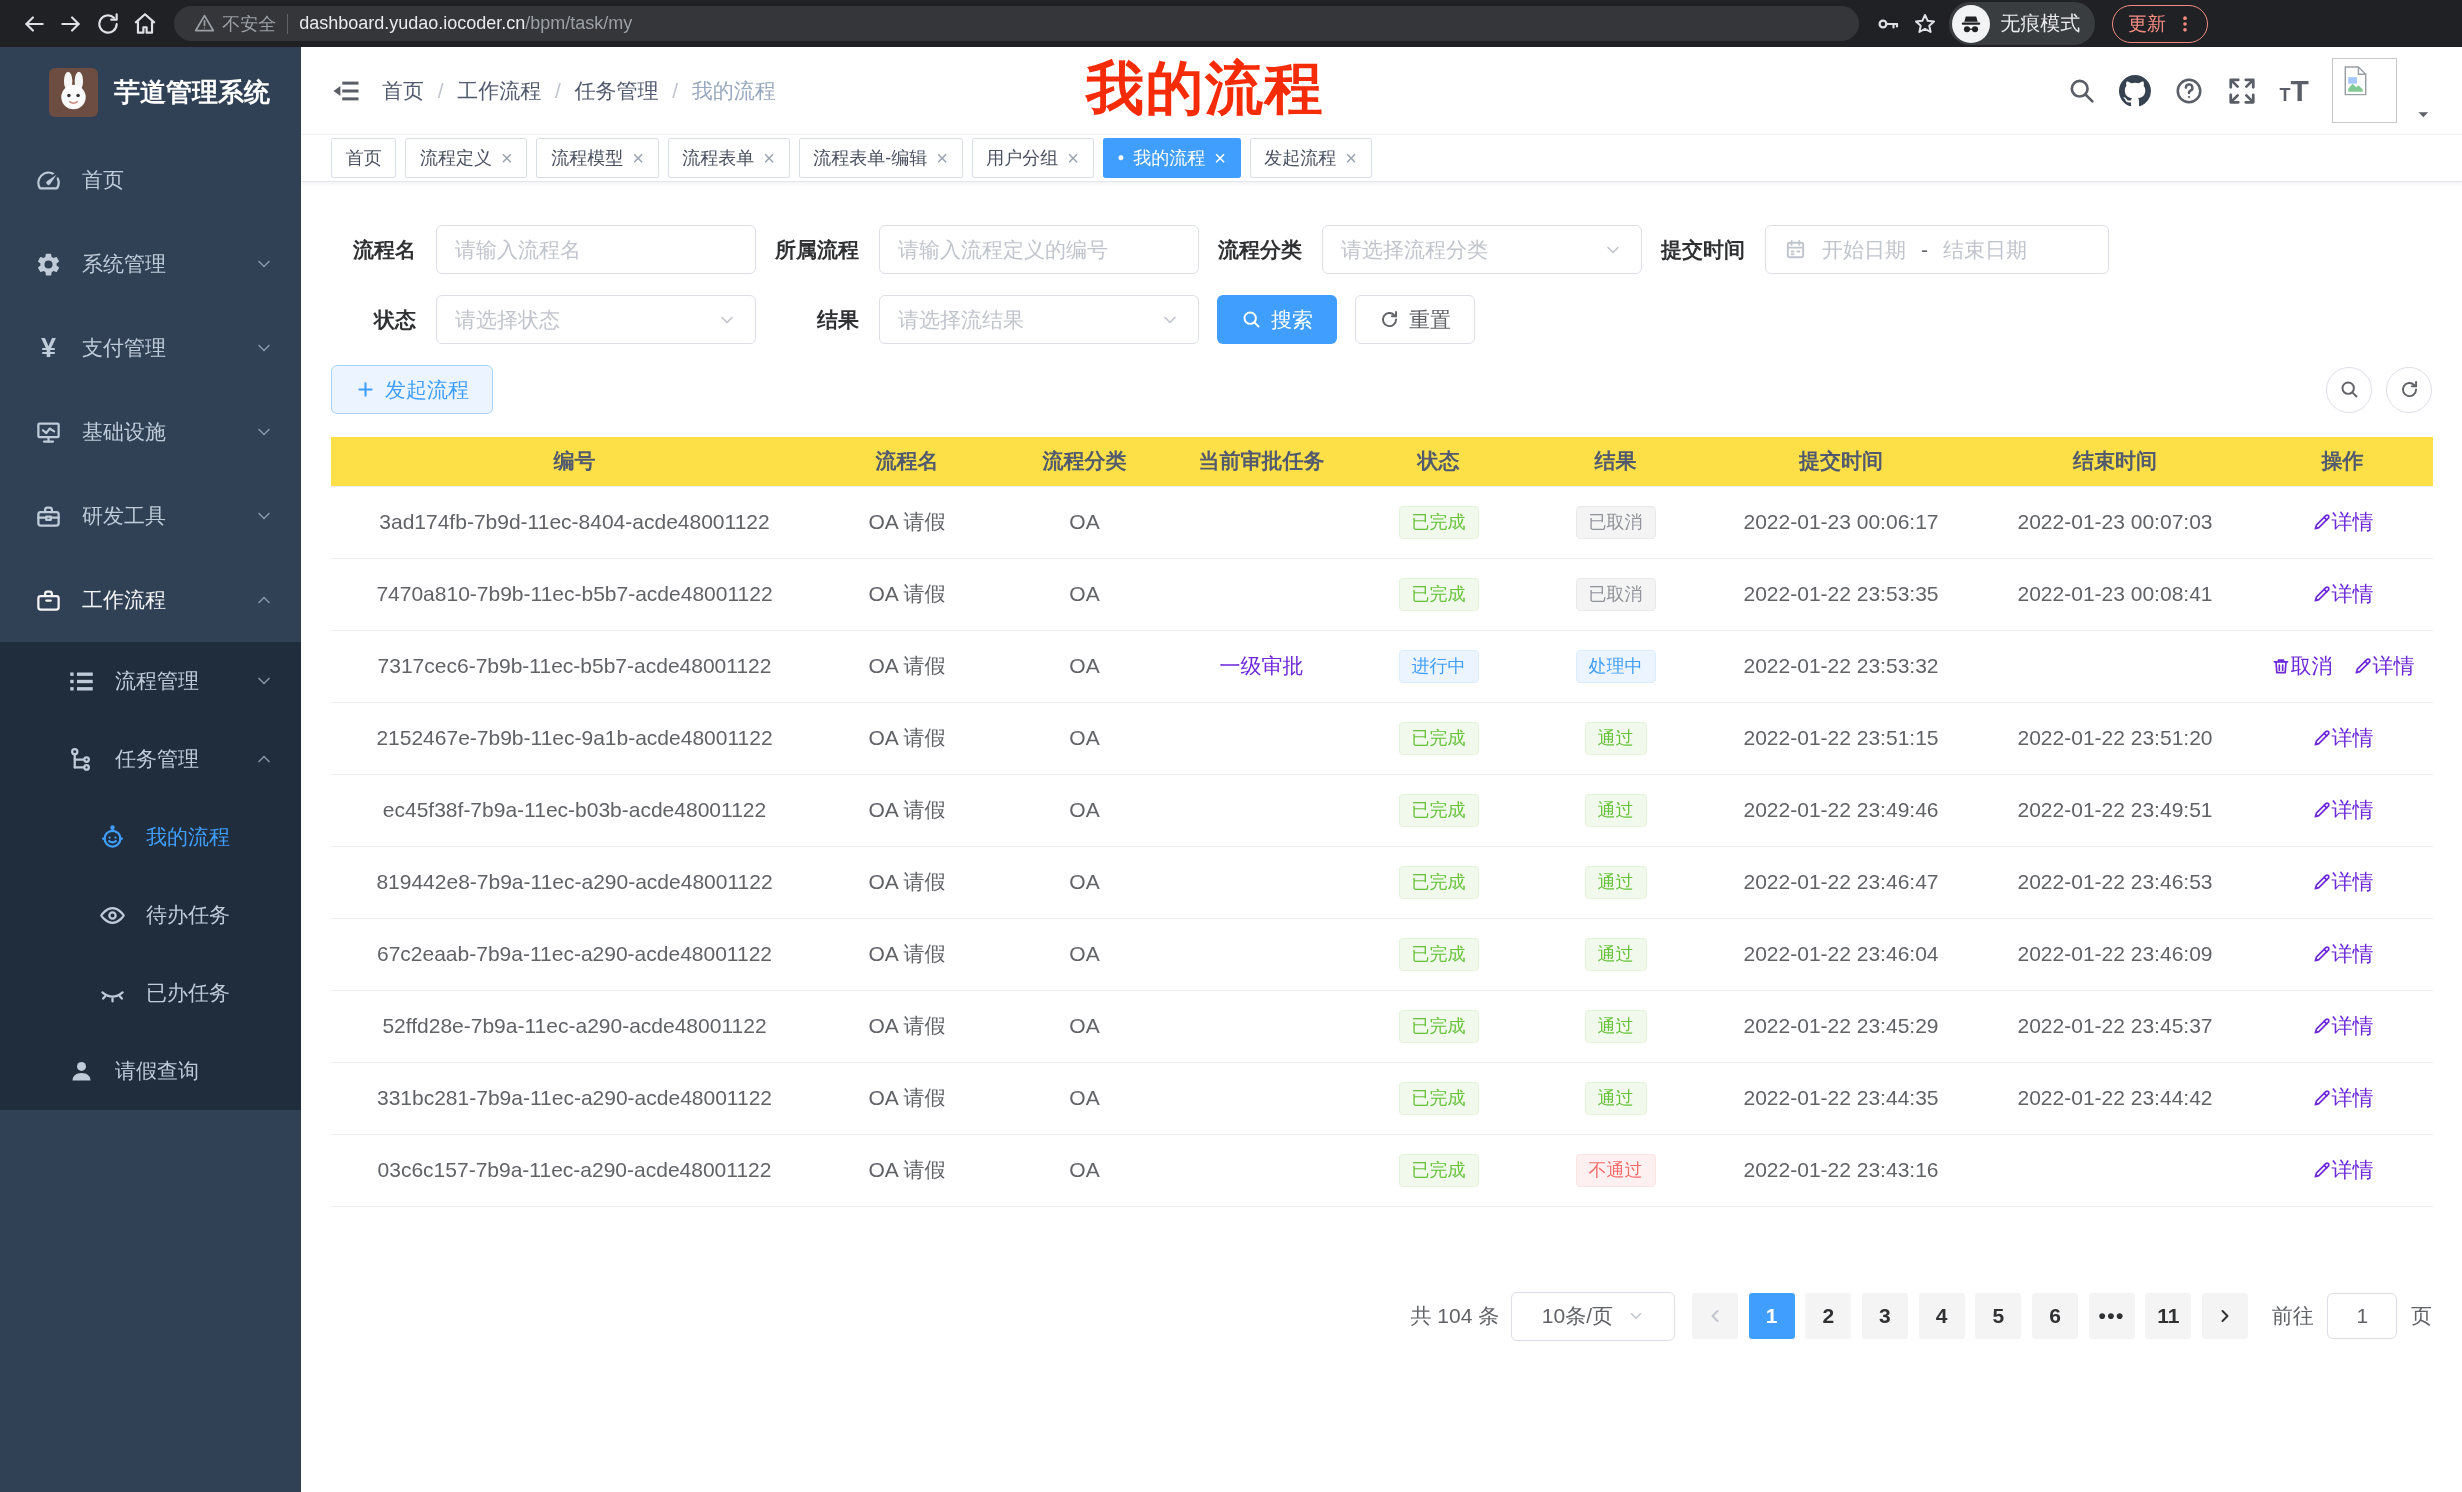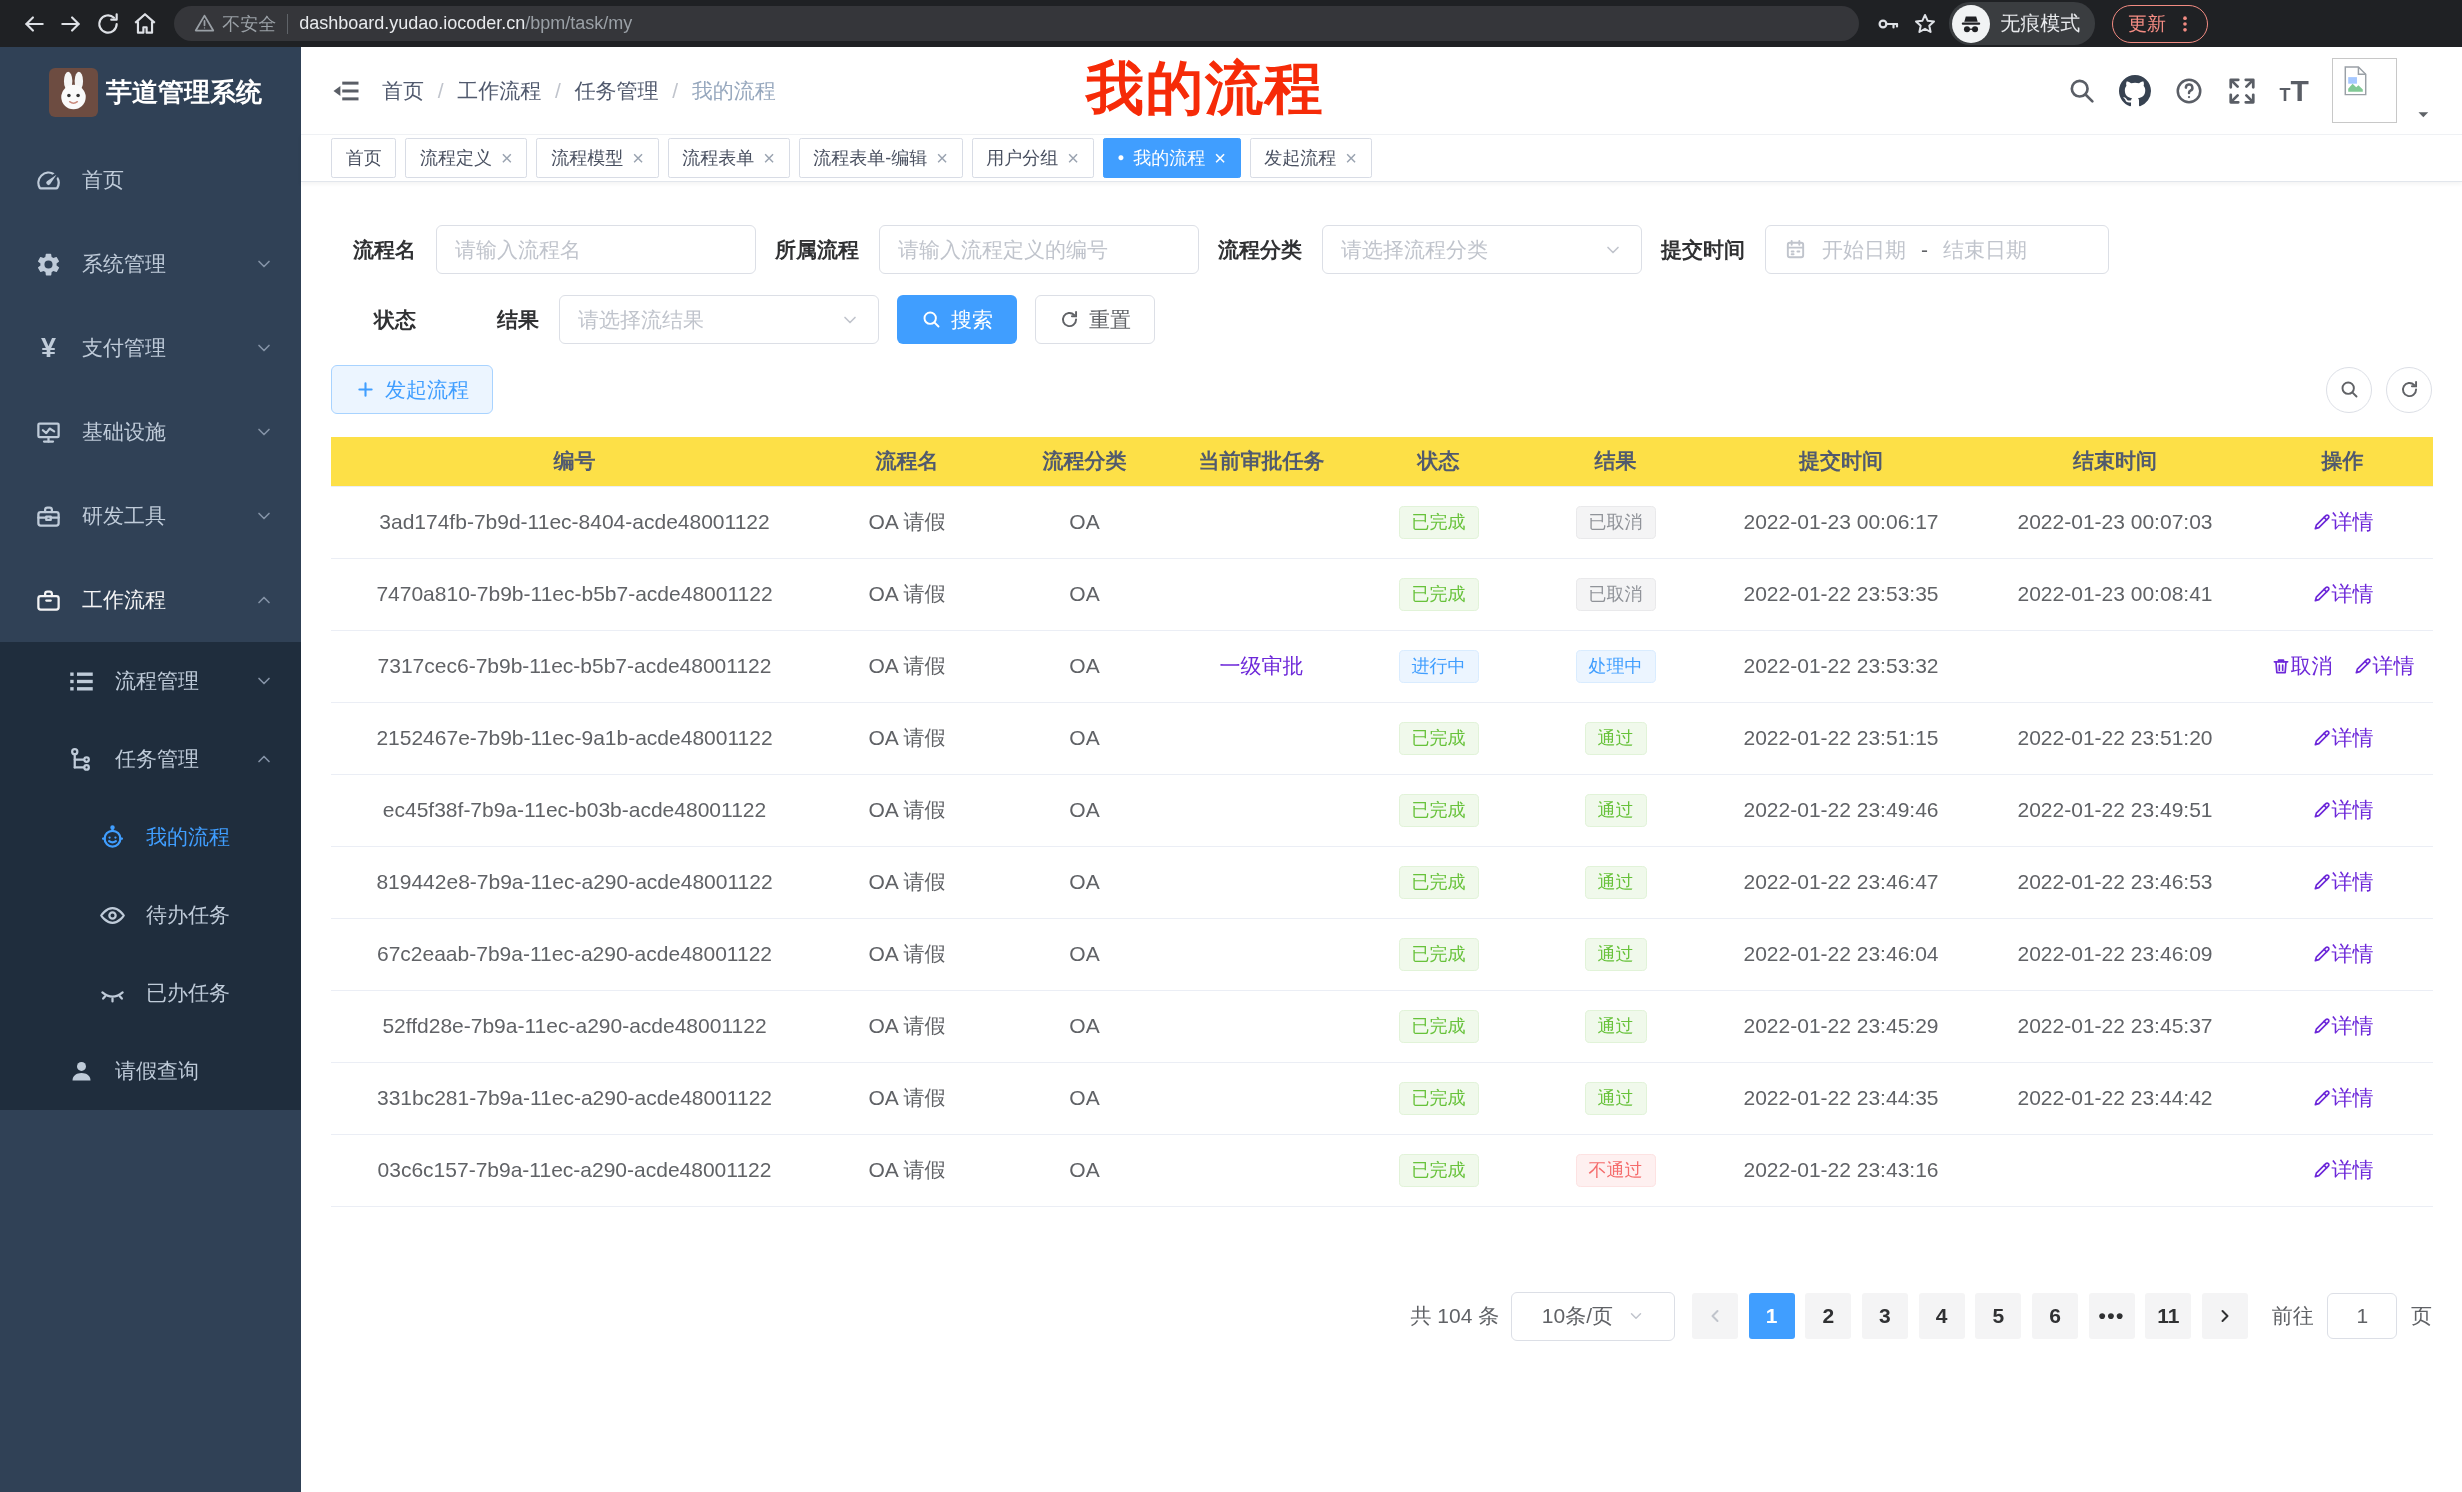--- a/index.html
+++ b/index.html
@@ -14,21 +14,21 @@
 .addr .divider{width:1.5px;height:20px;background:#5f6368}
 .addr-host{color:#e8eaed}
 .addr-path{color:#9aa0a6}
 .chrome-right{display:flex;align-items:center;gap:16.7px;margin-left:6px}
 .incog{height:43px;background:#3a3d40;border-radius:21px;display:flex;align-items:center;gap:10.7px;padding:2.3px 15px 2.3px 2.3px;color:#e8eaed;font-size:20px}
 .incog-circle{width:38px;height:38px;border-radius:50%;background:#f1f3f4;display:flex;align-items:center;justify-content:center}
 .update{height:38px;border:1.5px solid #f28b82;border-radius:20px;display:flex;align-items:center;gap:9px;padding:0 12px 0 15px;color:#f28b82;font-size:19px}
 
 .app{display:flex;height:1446px}
 .sidebar{width:301px;background:#304156;color:#bfcbd9;flex-shrink:0;overflow:hidden}
-.logo{height:91px;display:flex;align-items:center;padding-left:49px;gap:8px}
+.logo{height:91px;display:flex;align-items:center;padding-left:49px;gap:16px}
 .logo-title{color:#fff;font-size:26px;font-weight:700;white-space:nowrap}
 .mi{height:84px;display:flex;align-items:center;gap:20px;padding:0 27px 0 35px;font-size:21px;cursor:pointer;white-space:nowrap}
 .mi .chev{margin-left:auto;color:#8492a6}
 .mi.parent-active{color:#f4f4f5}
 .submenu{background:#1f2d3d}
 .submenu .mi{height:78px;padding-left:68px}
 .submenu .mi.l3{padding-left:99px}
 .mi.active{color:#409eff}
 .main{flex:1;display:flex;flex-direction:column;background:#fff;position:relative;min-width:0}
 
@@ -457,20 +457,28 @@
             <span>开始日期</span>
             <span class="dash">-</span>
             <span>结束日期</span>
           </div>
         </div>
       </div>
 
       <div class="f-row">
         <div class="f-item">
           <span class="f-label">状态</span>
+          <div class="box w420">
+            <span>请选择状态</span>
+            <span class="chev">
+                <svg width="20" height="20" viewBox="0 0 24 24" fill="none" stroke="currentColor" stroke-width="2" stroke-linecap="round" stroke-linejoin="round">
+                  <path d="M6 9l6 6 6-6"></path>
+                </svg>
+              </span>
+          </div>
         </div>
         <div class="f-item">
           <span class="f-label">结果</span>
           <div class="box w420">
             <span>请选择流结果</span>
             <span class="chev">
                 <svg width="20" height="20" viewBox="0 0 24 24" fill="none" stroke="currentColor" stroke-width="2" stroke-linecap="round" stroke-linejoin="round">
                   <path d="M6 9l6 6 6-6"></path>
                 </svg>
               </span>

